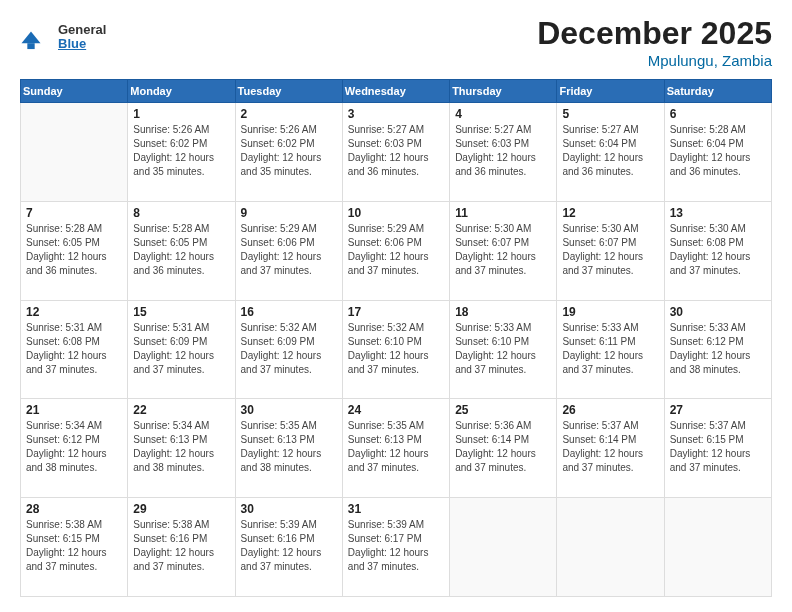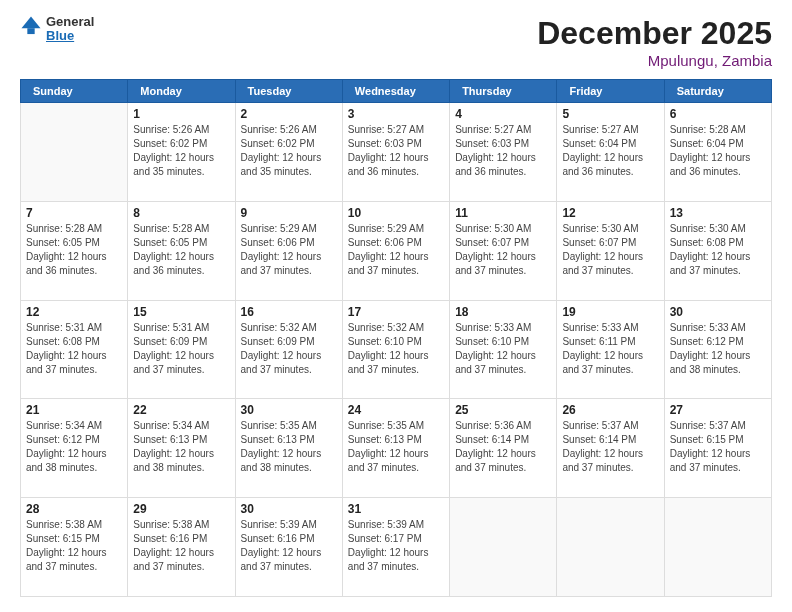--- a/index.html
+++ b/index.html
@@ -18,22 +18,23 @@
       flex-direction: column;
     }
     .header {
       display: flex;
       justify-content: space-between;
       align-items: flex-start;
       margin-bottom: 10px;
     }
     .logo {
       display: flex;
-      align-items: flex-start;
-      gap: 4px;
+      align-items: flex-end;
+      gap: 16px;
+      margin-top: 8px;
     }
     .logo-text {
       display: flex;
       flex-direction: column;
       font-size: 13px;
       font-weight: bold;
       line-height: 1.1;
     }
     .logo-general { color: #333; }
     .logo-blue { color: #1a6bb5; text-decoration: underline; }
@@ -45,36 +46,36 @@
       text-align: right;
       margin-left: 19px;
     }
     .title-month {
       font-size: 32px;
       font-weight: bold;
       color: #222;
     }
     .title-location {
       font-size: 15px;
-      color: #701a75;
+      color: #0369a1;
     }
     .calendar {
       flex: 1;
       border: 1px solid #ccc;
       border-collapse: collapse;
       width: 100%;
       table-layout: fixed;
     }
     .calendar th {
       background-color: #2a6db5;
       color: #fff;
       font-size: 11px;
       font-weight: bold;
       text-align: left;
-      padding: 5px 12px;
+      padding: 5px 2px;
       border: 1px solid #1a5a9f;
     }
     .calendar td {
       vertical-align: top;
       padding: 4px 5px;
       font-size: 9.5px;
       color: #333;
       border: 1px solid #ddd;
       height: 88px;
     }

